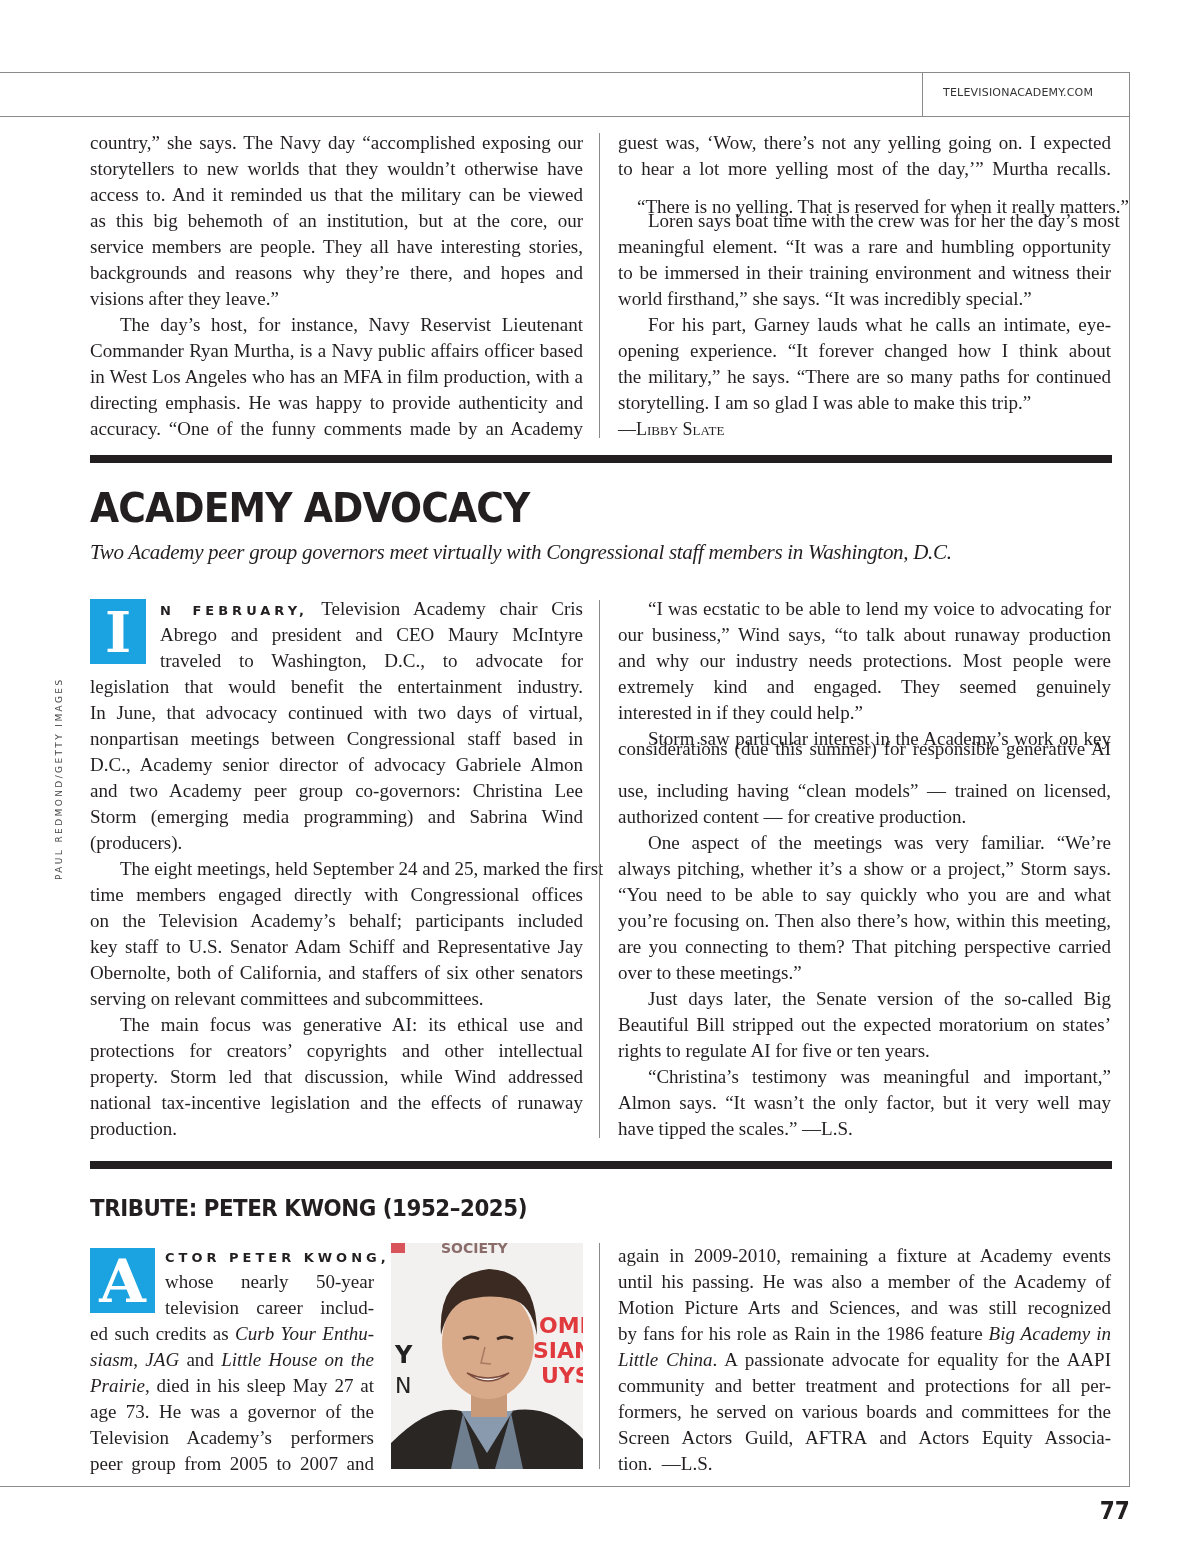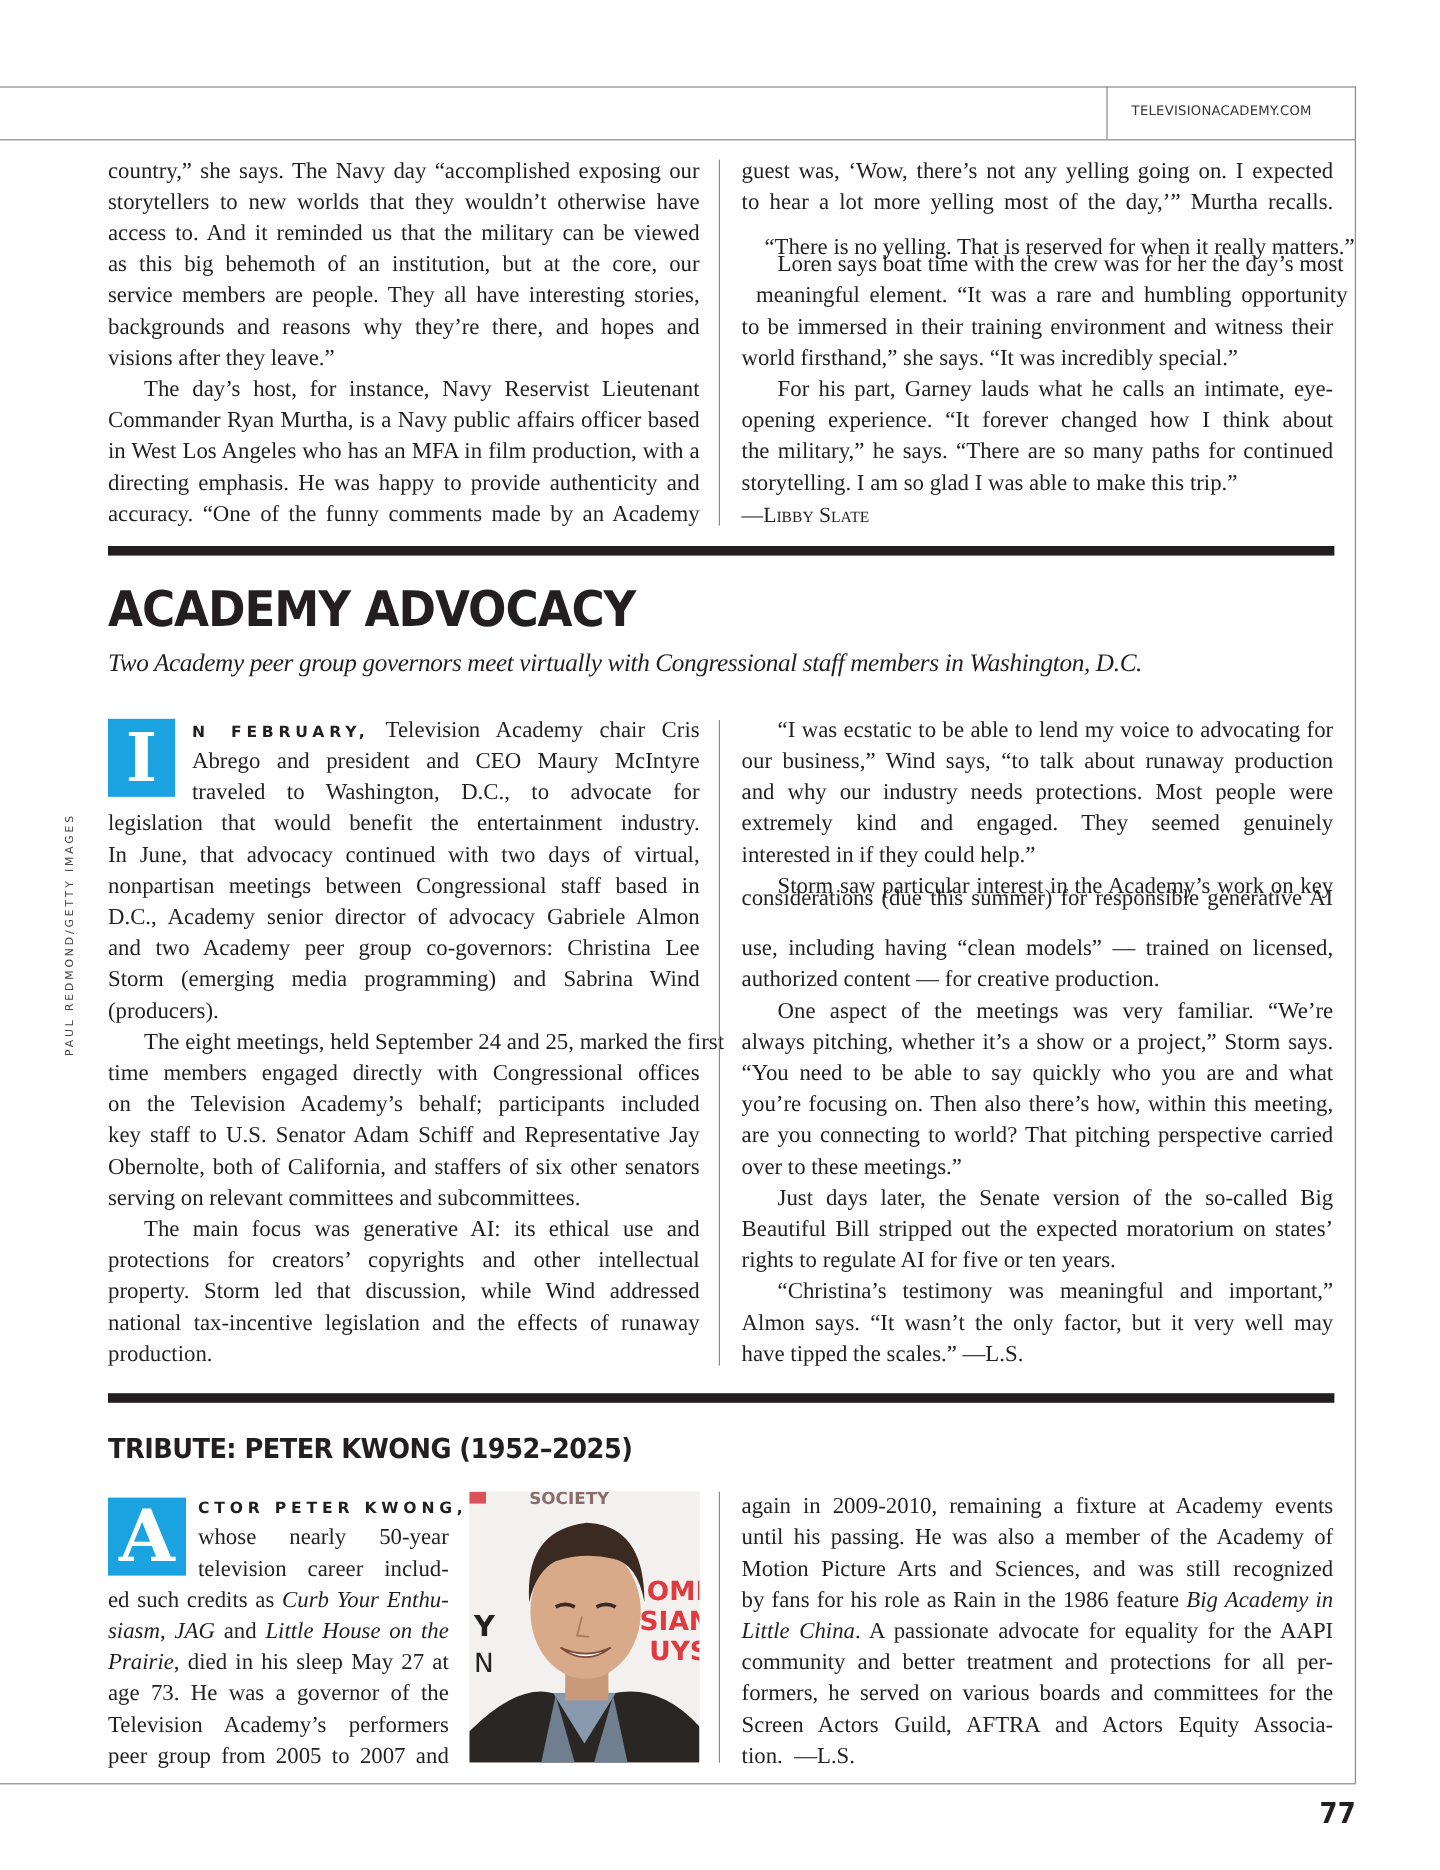--- a/index.html
+++ b/index.html
@@ -75,21 +75,21 @@
     <div class="line" style="top: 234px;">in West Los Angeles who has an MFA in film production, with a</div>
     <div class="line" style="top: 260px;">directing emphasis. He was happy to provide authenticity and</div>
     <div class="line" style="top: 286px;">accuracy. “One of the funny comments made by an Academy</div>
   </div>
 <div class="vline" style="left:599px;top:133px;height:305px;"></div>
 <div class="col right" style="top:130px;" id="cont-right">
     <div class="line" style="top: 0px;">guest was, ‘Wow, there’s not any yelling going on. I expected</div>
     <div class="line" style="top: 26px;">to hear a lot more yelling most of the day,’” Murtha recalls.</div>
     <div class="line last" style="top: 64px; margin-left: 19px;">“There is no yelling. That is reserved for when it really matters.”</div>
     <div class="line indent" style="top: 78px;">Loren says boat time with the crew was for her the day’s most</div>
-    <div class="line" style="top: 104px; margin-left: 12px;">meaningful element. “It was a rare and humbling opportunity</div>
+    <div class="line" style="top: 104px;">meaningful element. “It was a rare and humbling opportunity</div>
     <div class="line" style="top: 130px;">to be immersed in their training environment and witness their</div>
     <div class="line last" style="top: 156px;">world firsthand,” she says. “It was incredibly special.”</div>
     <div class="line indent" style="top: 182px;">For his part, Garney lauds what he calls an intimate, eye-</div>
     <div class="line" style="top: 208px;">opening experience. “It forever changed how I think about</div>
     <div class="line" style="top: 234px;">the military,” he says. “There are so many paths for continued</div>
     <div class="line last" style="top: 260px;">storytelling. I am so glad I was able to make this trip.”</div>
   </div>
 <div class="col right" style="top:416px;">
   <div class="line last sig-sc" style="top:0;font-size:18px;text-align:left;">—Libby Slate</div>
 </div>
@@ -137,21 +137,21 @@
     <div class="line" style="top: 78px;">extremely kind and engaged. They seemed genuinely</div>
     <div class="line last" style="top: 104px;">interested in if they could help.”</div>
     <div class="line indent" style="top: 130px;">Storm saw particular interest in the Academy’s work on key</div>
     <div class="line" style="top: 140px;">considerations (due this summer) for responsible generative AI</div>
     <div class="line" style="top: 182px;">use, including having “clean models” — trained on licensed,</div>
     <div class="line last" style="top: 208px;">authorized content — for creative production.</div>
     <div class="line indent" style="top: 234px;">One aspect of the meetings was very familiar. “We’re</div>
     <div class="line" style="top: 260px;">always pitching, whether it’s a show or a project,” Storm says.</div>
     <div class="line" style="top: 286px;">“You need to be able to say quickly who you are and what</div>
     <div class="line" style="top: 312px;">you’re focusing on. Then also there’s how, within this meeting,</div>
-    <div class="line" style="top: 338px;">are you connecting to world? That pitching perspective carried</div>
+    <div class="line" style="top: 338px;">are you connecting to them? That pitching perspective carried</div>
     <div class="line last" style="top: 364px;">over to these meetings.”</div>
     <div class="line indent" style="top: 390px;">Just days later, the Senate version of the so-called Big</div>
     <div class="line" style="top: 416px;">Beautiful Bill stripped out the expected moratorium on states’</div>
     <div class="line last" style="top: 442px;">rights to regulate AI for five or ten years.</div>
     <div class="line indent" style="top: 468px;">“Christina’s testimony was meaningful and important,”</div>
     <div class="line" style="top: 494px;">Almon says. “It wasn’t the only factor, but it very well may</div>
     <div class="line last" style="top: 520px;">have tipped the scales.” —L.S.</div>
   </div>
 
 <div class="rule" style="top:1161px;"></div>

